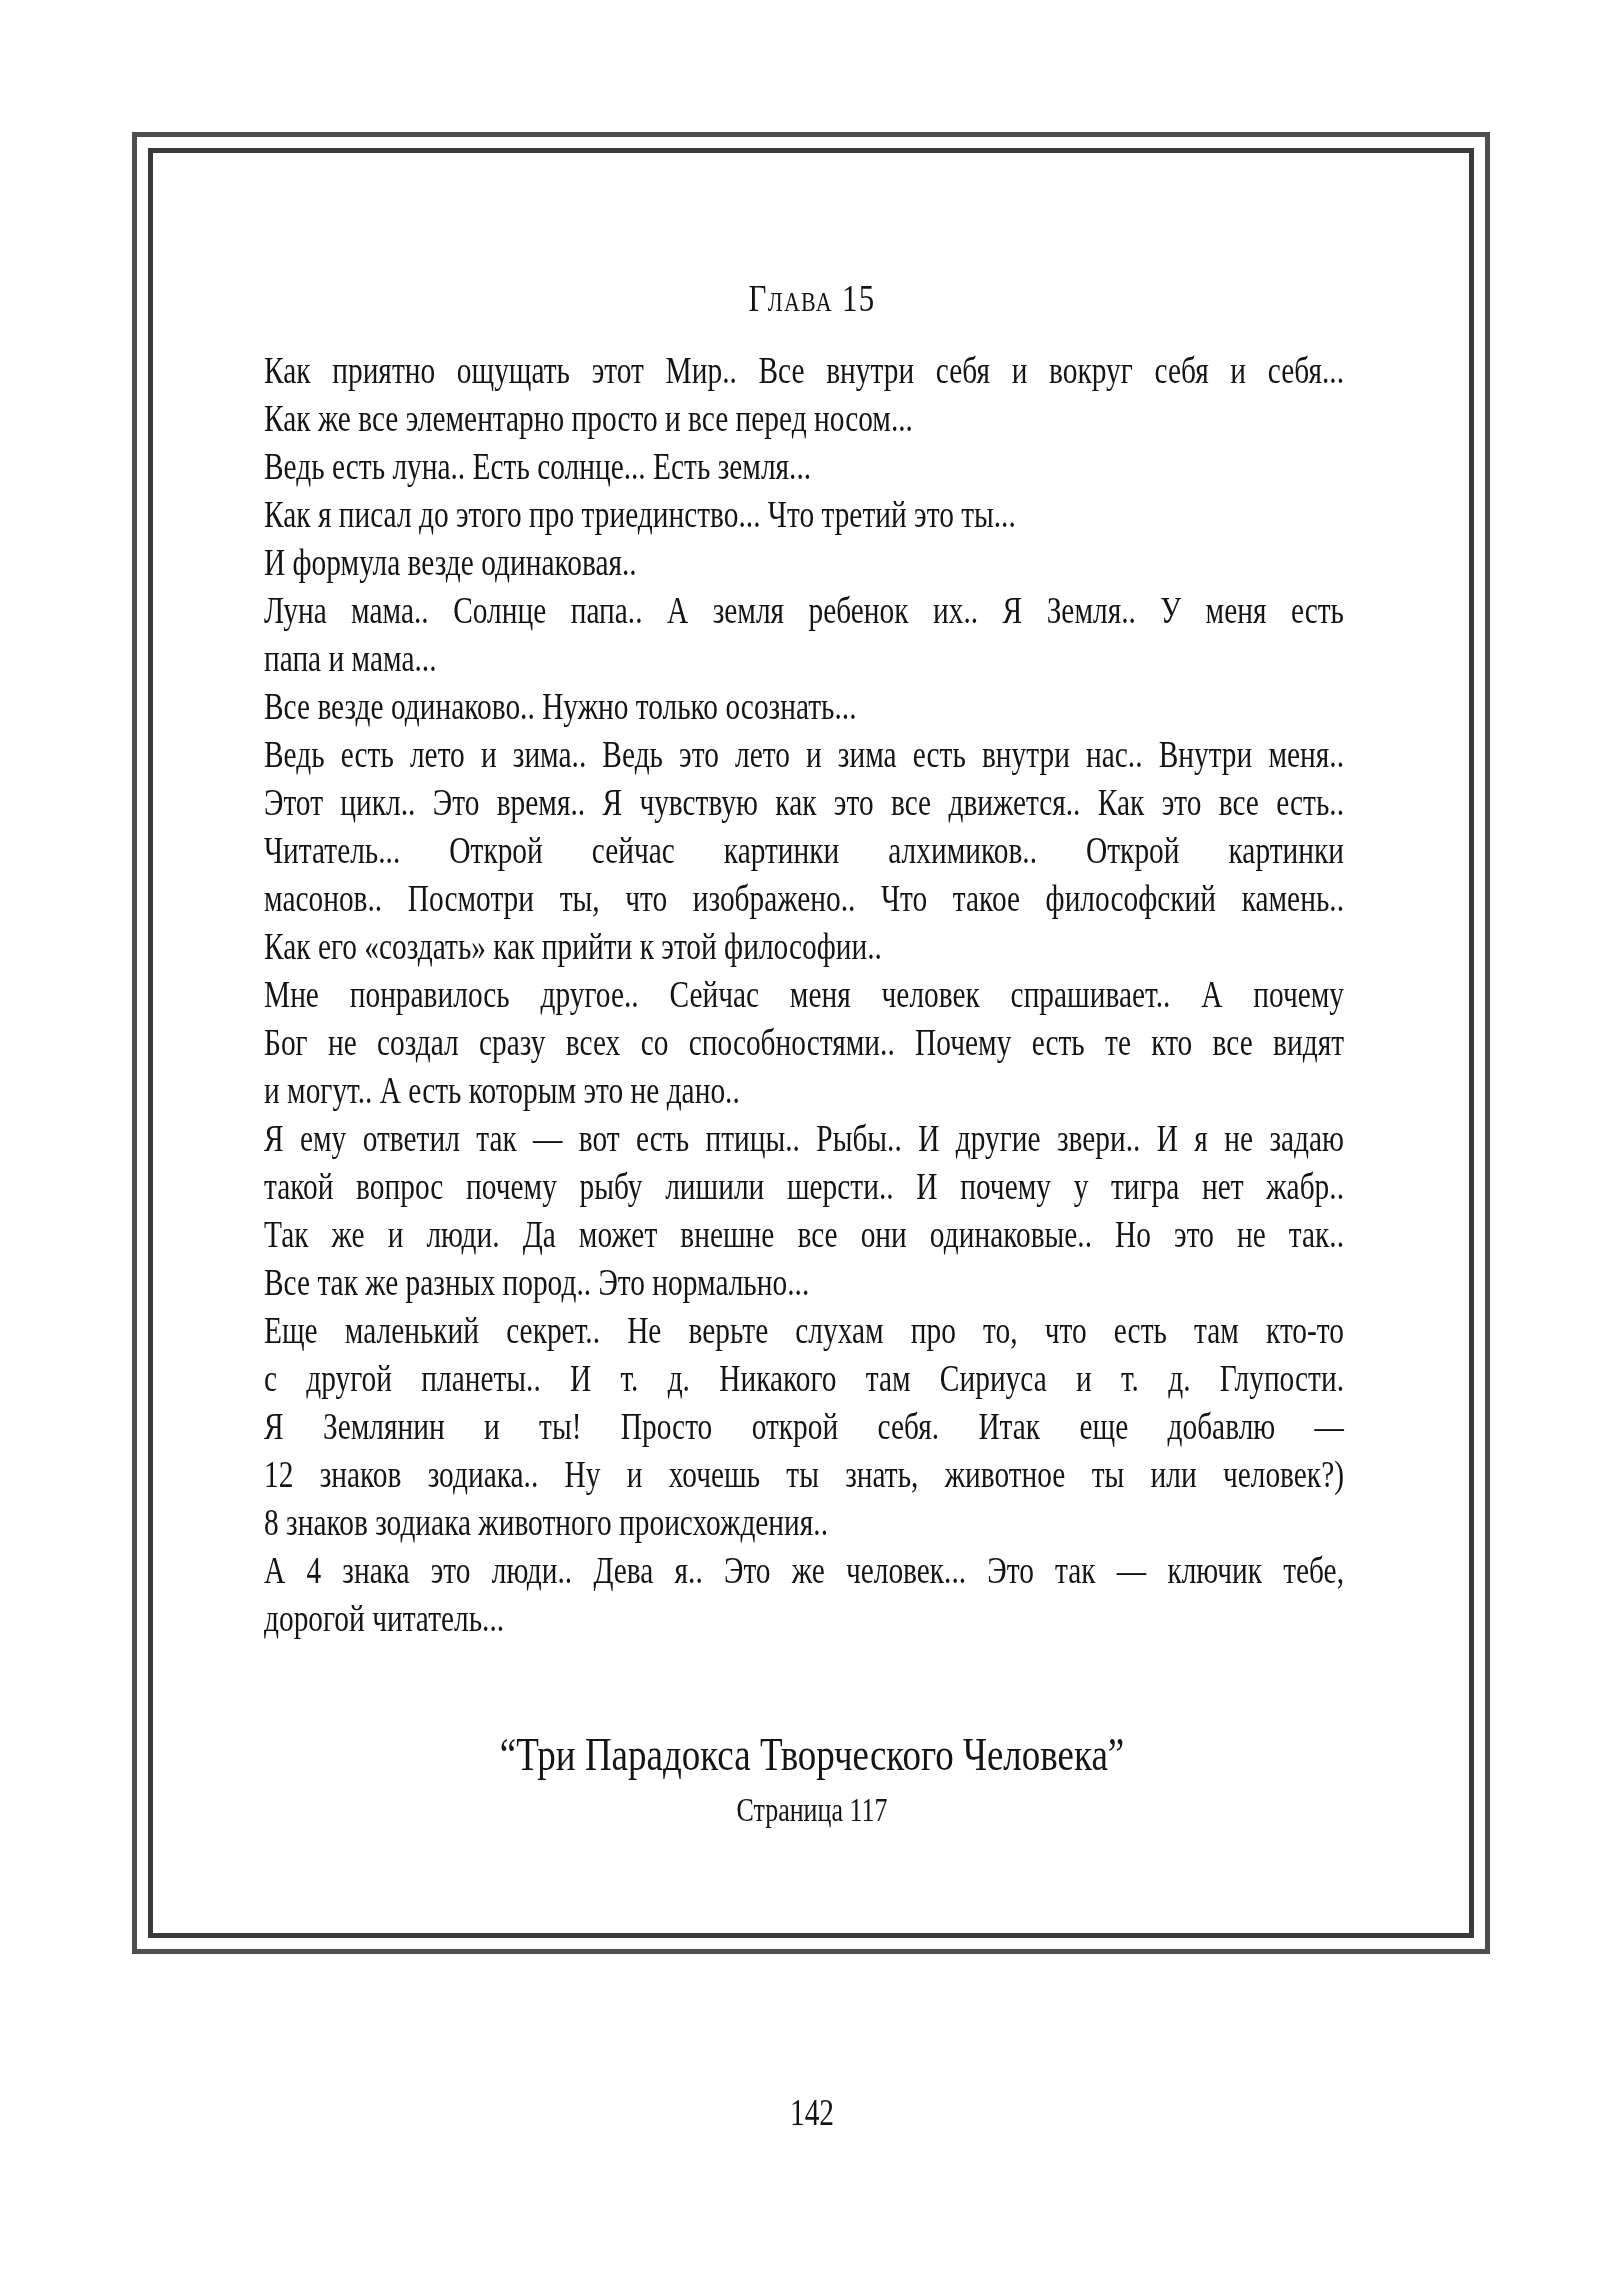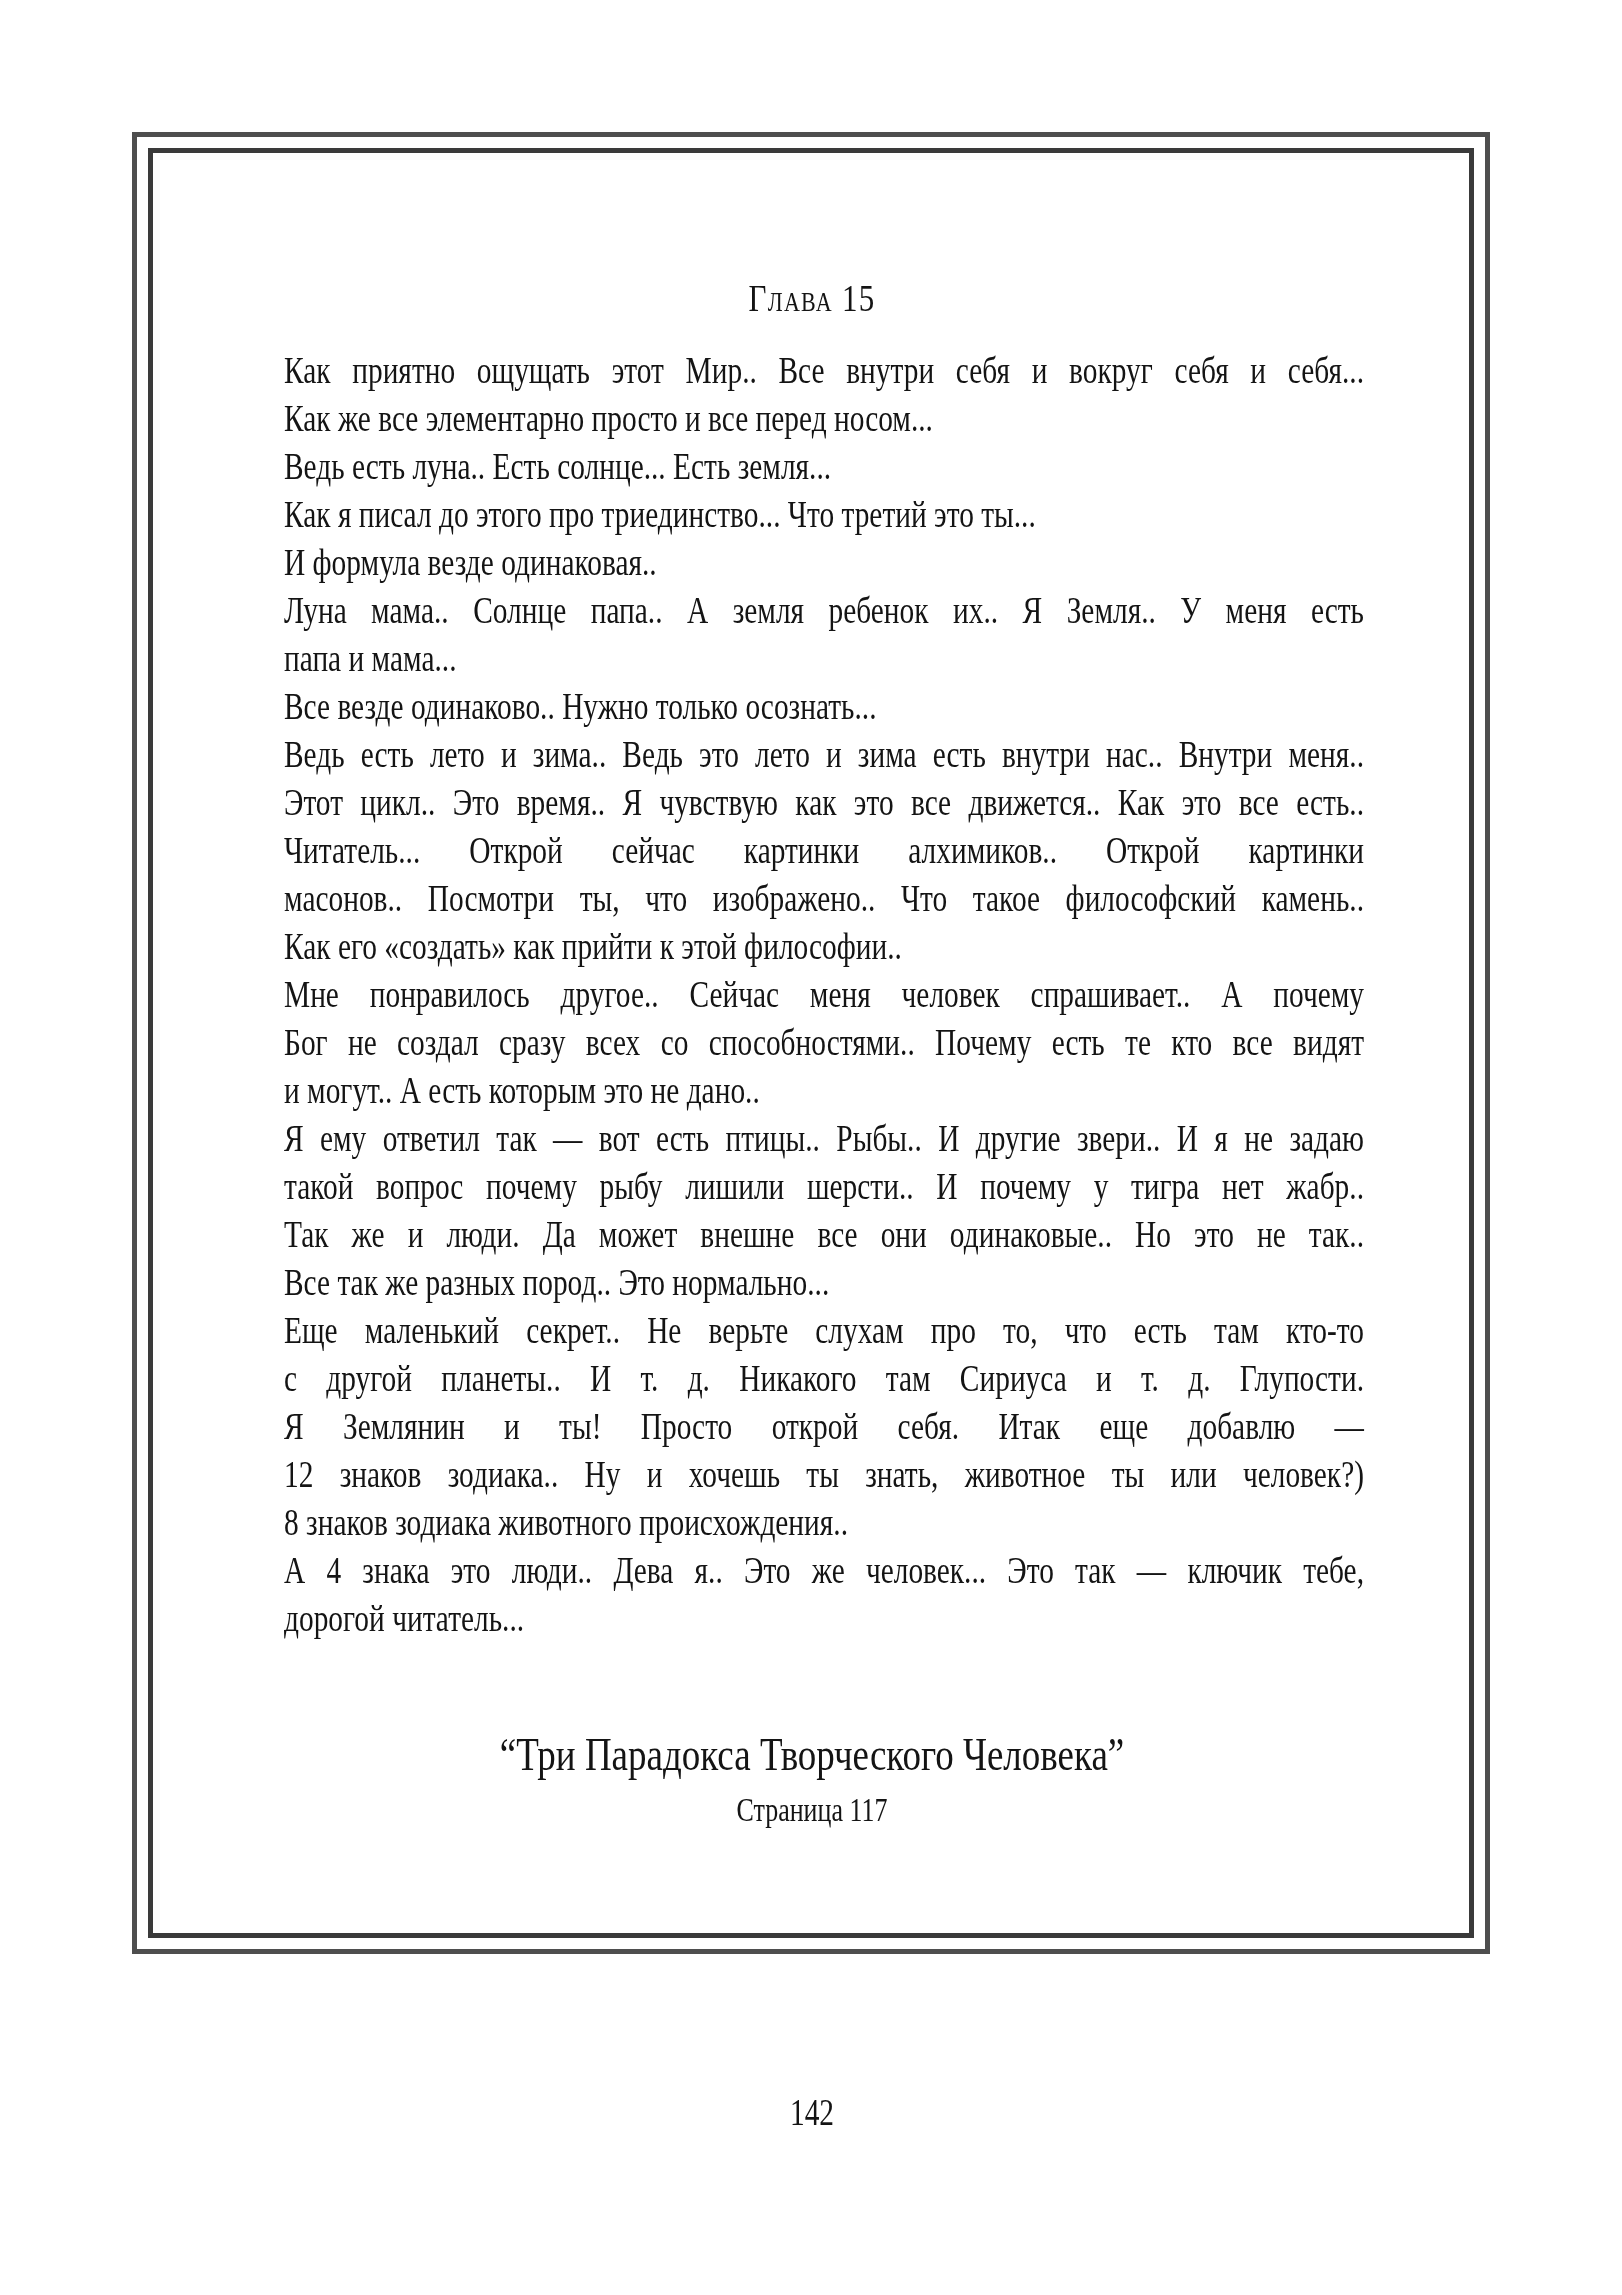--- a/index.html
+++ b/index.html
@@ -43,21 +43,21 @@
     text-align: center;
     font-size: 31px;
     font-weight: normal;
     font-variant: small-caps;
     letter-spacing: 1.3px;
     transform: scaleY(1.22);
   }
 
   .body-text {
     position: absolute;
-    left: 284px;
+    left: 264px;
     top: 346px;
     width: 1080px;
   }
   .body-text .line {
     height: 48px;
     line-height: 48px;
     font-size: 29.4px;
     transform: scaleY(1.28);
     transform-origin: center center;
     text-align: left;

